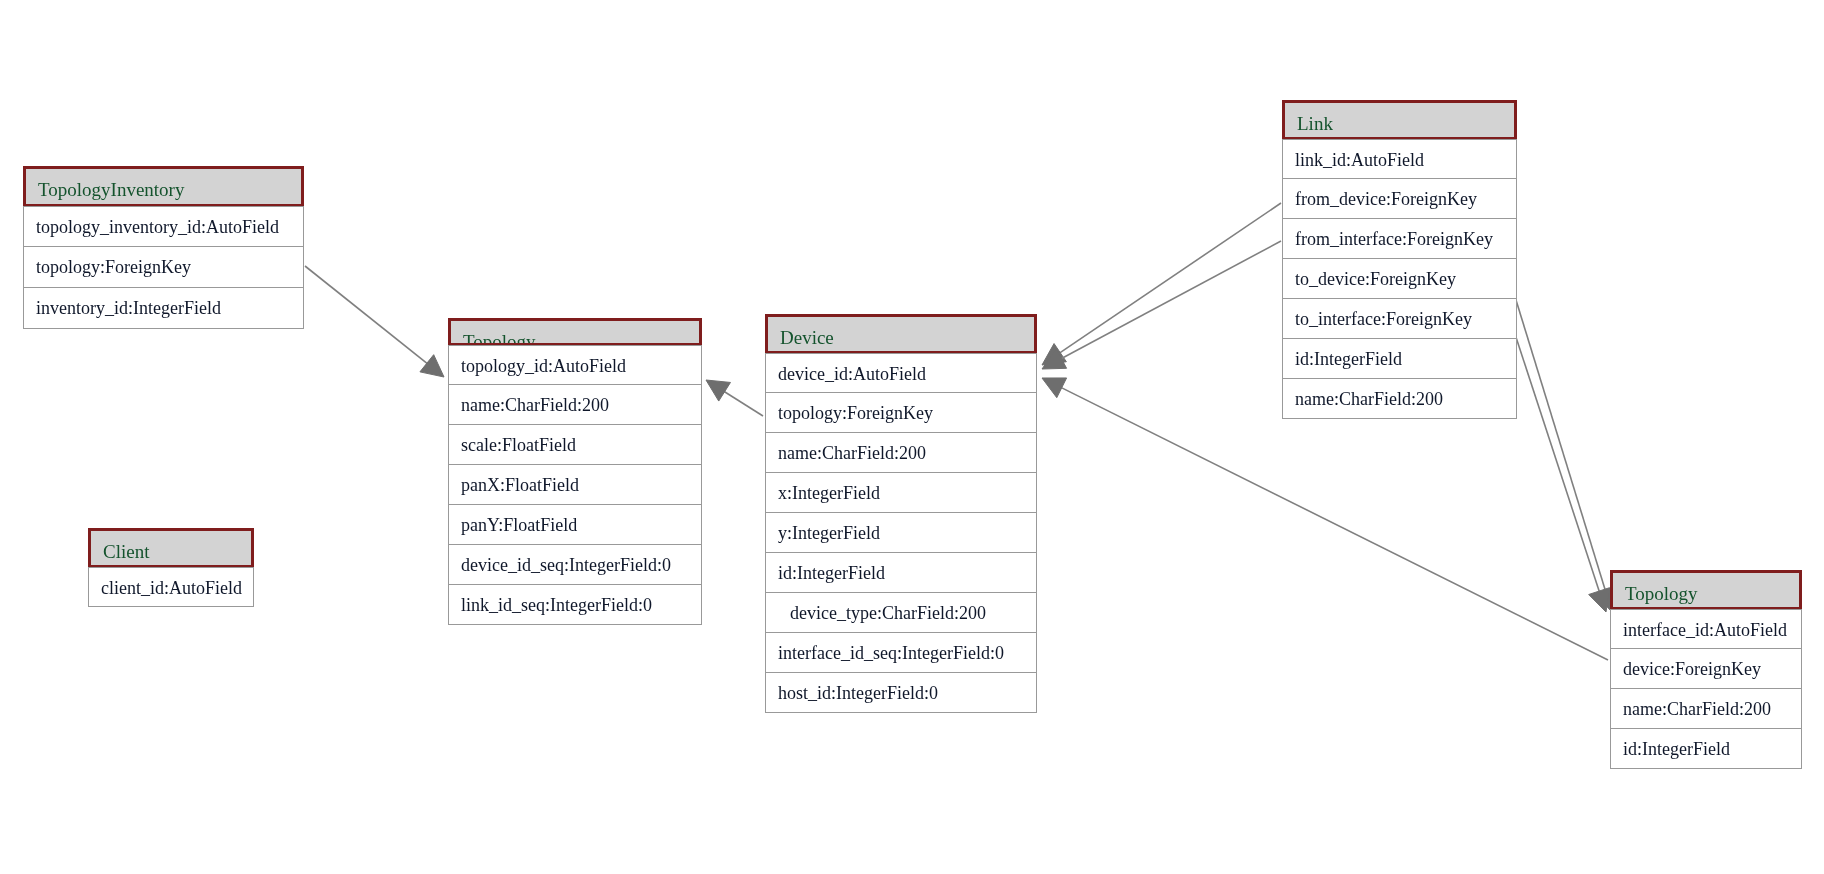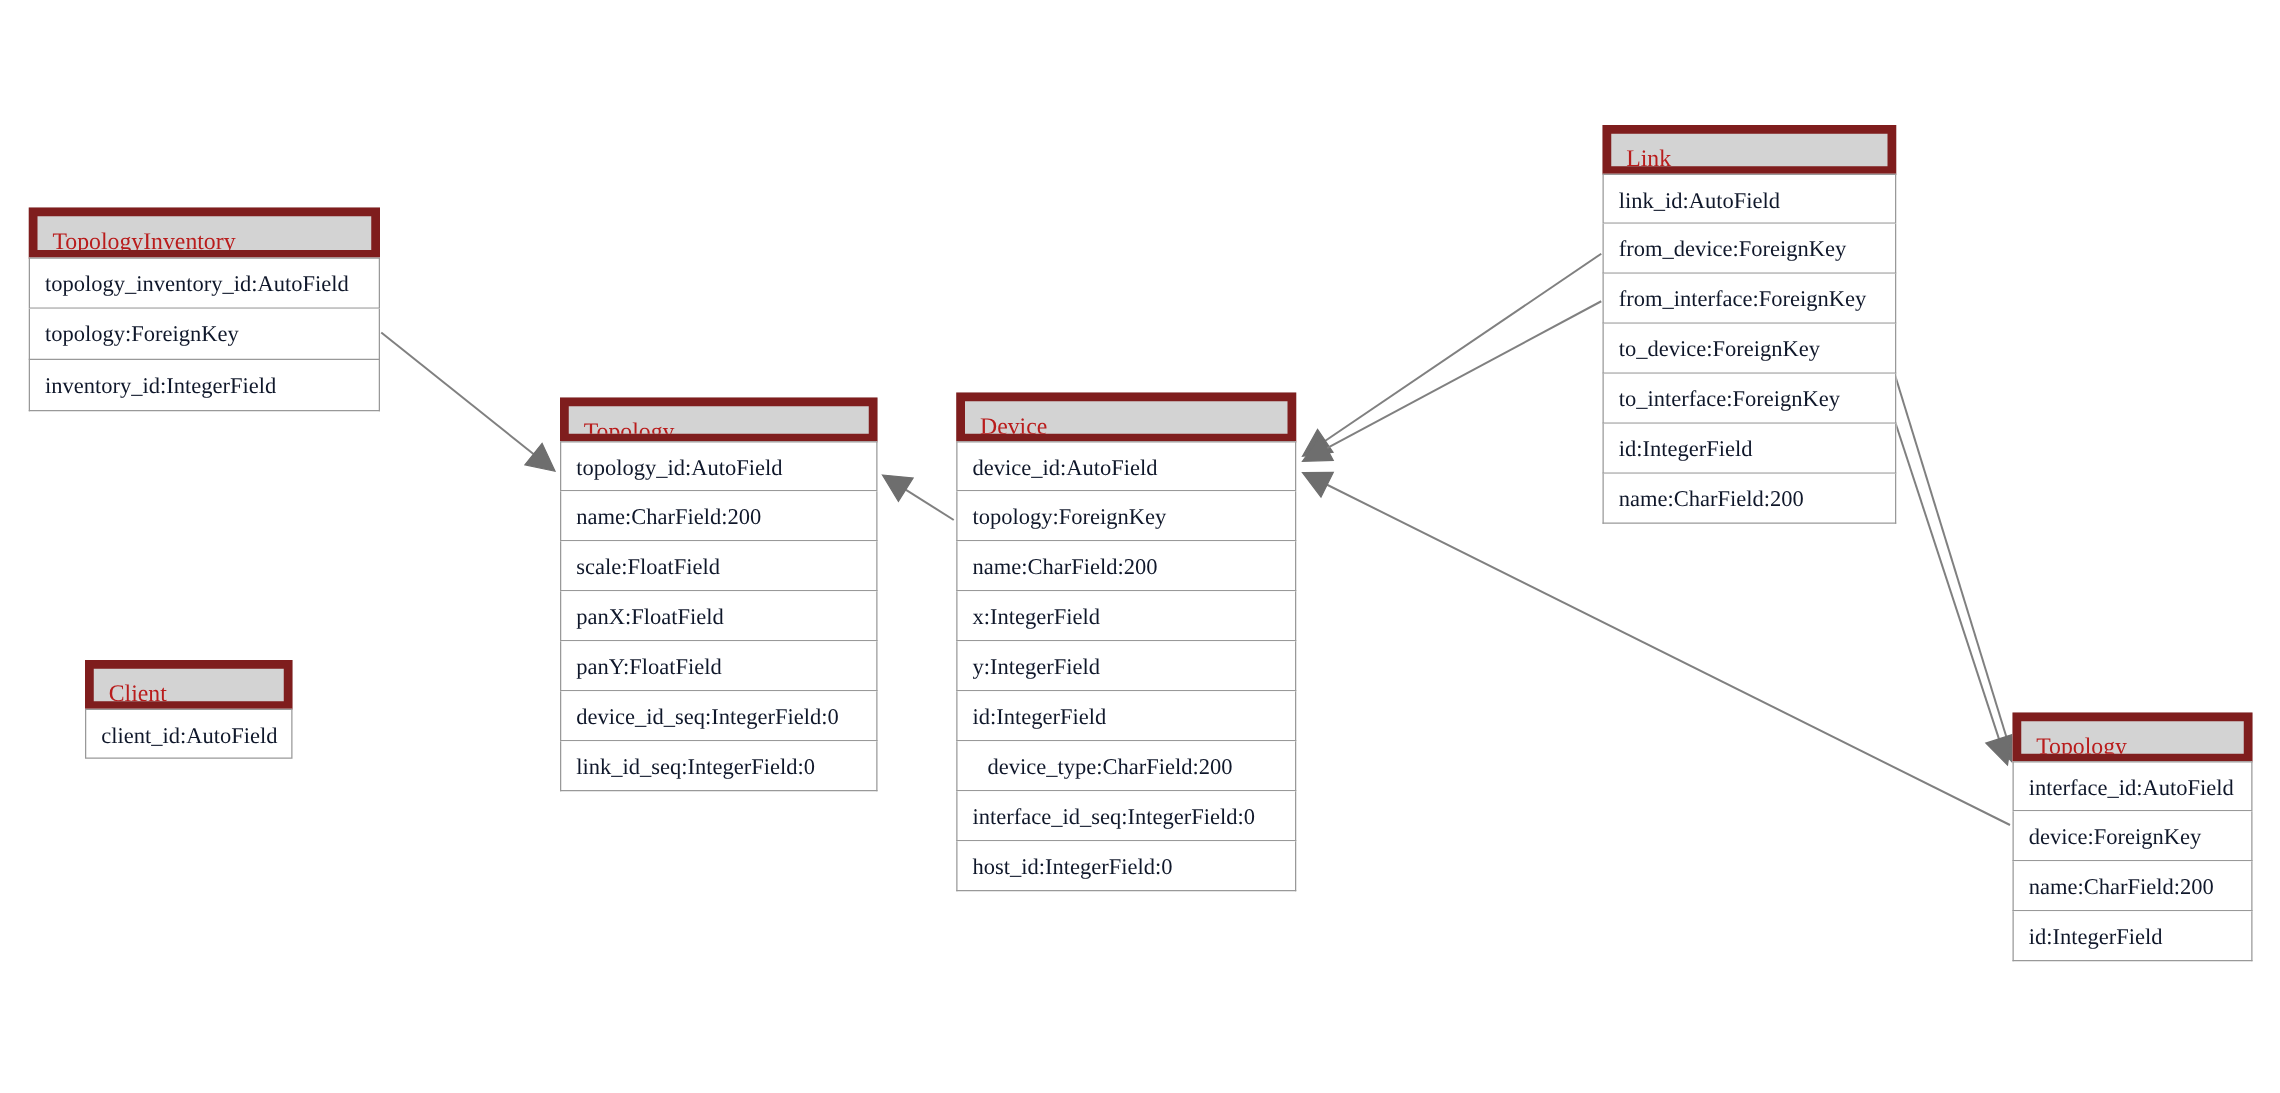--- a/index.html
+++ b/index.html
@@ -30,22 +30,22 @@
     pointer-events: none;
   }
   .entity {
     position: absolute;
     box-sizing: border-box;
     background: #ffffff;
   }
   .entity-header {
     box-sizing: border-box;
     background: #d3d3d3;
-    border: 7px solid #7f1d1d;
-    color: #b91c1c;
+    border: 3px solid #7f1d1d;
+    color: #14532d;
     font-size: 19px;
     line-height: 1;
     padding: 11px 0 11px 12px;
     white-space: nowrap;
     overflow: hidden;
   }
   .entity-field {
     box-sizing: border-box;
     background: #ffffff;
     border: 1px solid #999999;
@@ -134,17 +134,17 @@
       <div class="entity-field" style="height: 40px;">id:IntegerField</div>
       <div class="entity-field" style="height: 40px;">name:CharField:200</div>
     </div>
     <div class="entity" style="left: 1610px; top: 570px; width: 192px;">
       <div class="entity-header" style="height: 40px;">Topology</div>
       <div class="entity-field first-field" style="height: 40px;">interface_id:AutoField</div>
       <div class="entity-field" style="height: 40px;">device:ForeignKey</div>
       <div class="entity-field" style="height: 40px;">name:CharField:200</div>
       <div class="entity-field" style="height: 40px;">id:IntegerField</div>
     </div>
-    <div class="entity" style="left: 68px; top: 528px; width: 166px;">
+    <div class="entity" style="left: 88px; top: 528px; width: 166px;">
       <div class="entity-header" style="height: 40px;">Client</div>
       <div class="entity-field first-field" style="height: 40px;">client_id:AutoField</div>
     </div>
   </div>
 
 </body></html>

